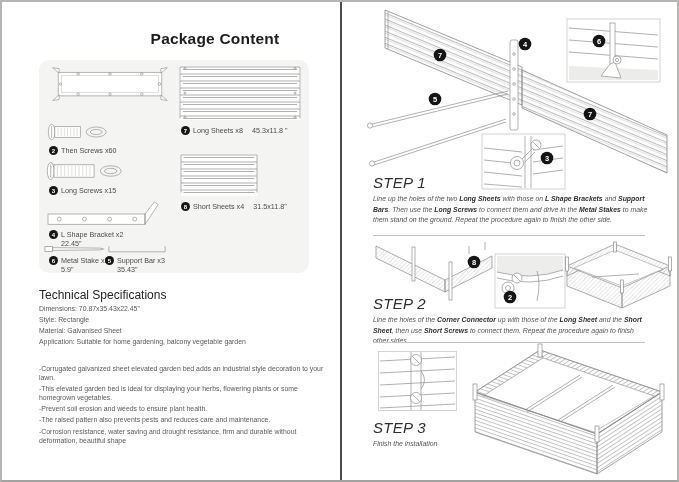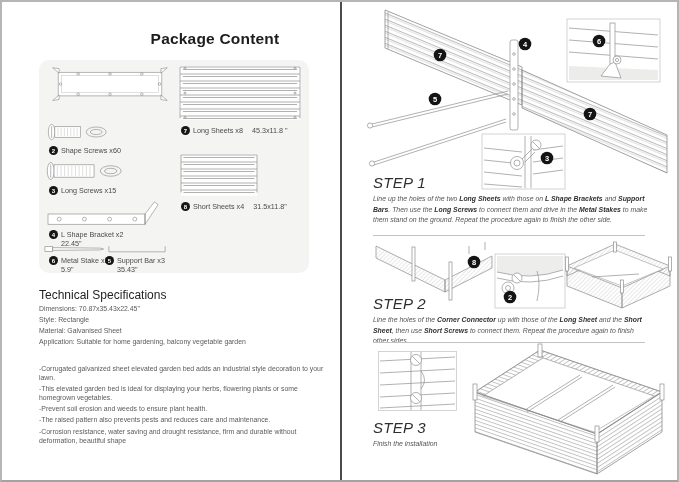--- a/index.html
+++ b/index.html
@@ -83,21 +83,21 @@
         <line class="lnt" x1="20" y1="6" x2="20" y2="16"></line>
           <line class="lnt" x1="23.5" y1="6" x2="23.5" y2="16"></line>
         <line class="lnt" x1="27" y1="6" x2="27" y2="16"></line>
           <line class="lnt" x1="30.5" y1="6" x2="30.5" y2="16"></line>
         <line class="lnt" x1="34" y1="6" x2="34" y2="16"></line>
         <ellipse class="ln" cx="55" cy="11" rx="11" ry="5.5"></ellipse>
         <ellipse class="ln" cx="55" cy="11" rx="6.5" ry="2.8"></ellipse>
       </svg>
       <div class="cap inline" style="left:10px;top:86px">
         <div class="numb">2</div>
-        <div class="txt">Shape Screws x60</div>
+        <div class="txt">Then Screws x60</div>
       </div>
 
       <svg style="left:6px;top:100px" width="80" height="22" viewBox="0 0 84 23">
         <ellipse class="wfill" cx="6" cy="11.5" rx="3.6" ry="9"></ellipse>
         <line class="ln" x1="6" y1="4.5" x2="6" y2="18.5"></line>
         <rect class="wfill" x="9.5" y="5" width="42" height="13"></rect>
         <line class="lnt" x1="13" y1="6.2" x2="13" y2="16.8"></line>
           <line class="lnt" x1="16.8" y1="6.2" x2="16.8" y2="16.8"></line>
         <line class="lnt" x1="20.6" y1="6.2" x2="20.6" y2="16.8"></line>
           <line class="lnt" x1="24.4" y1="6.2" x2="24.4" y2="16.8"></line>

